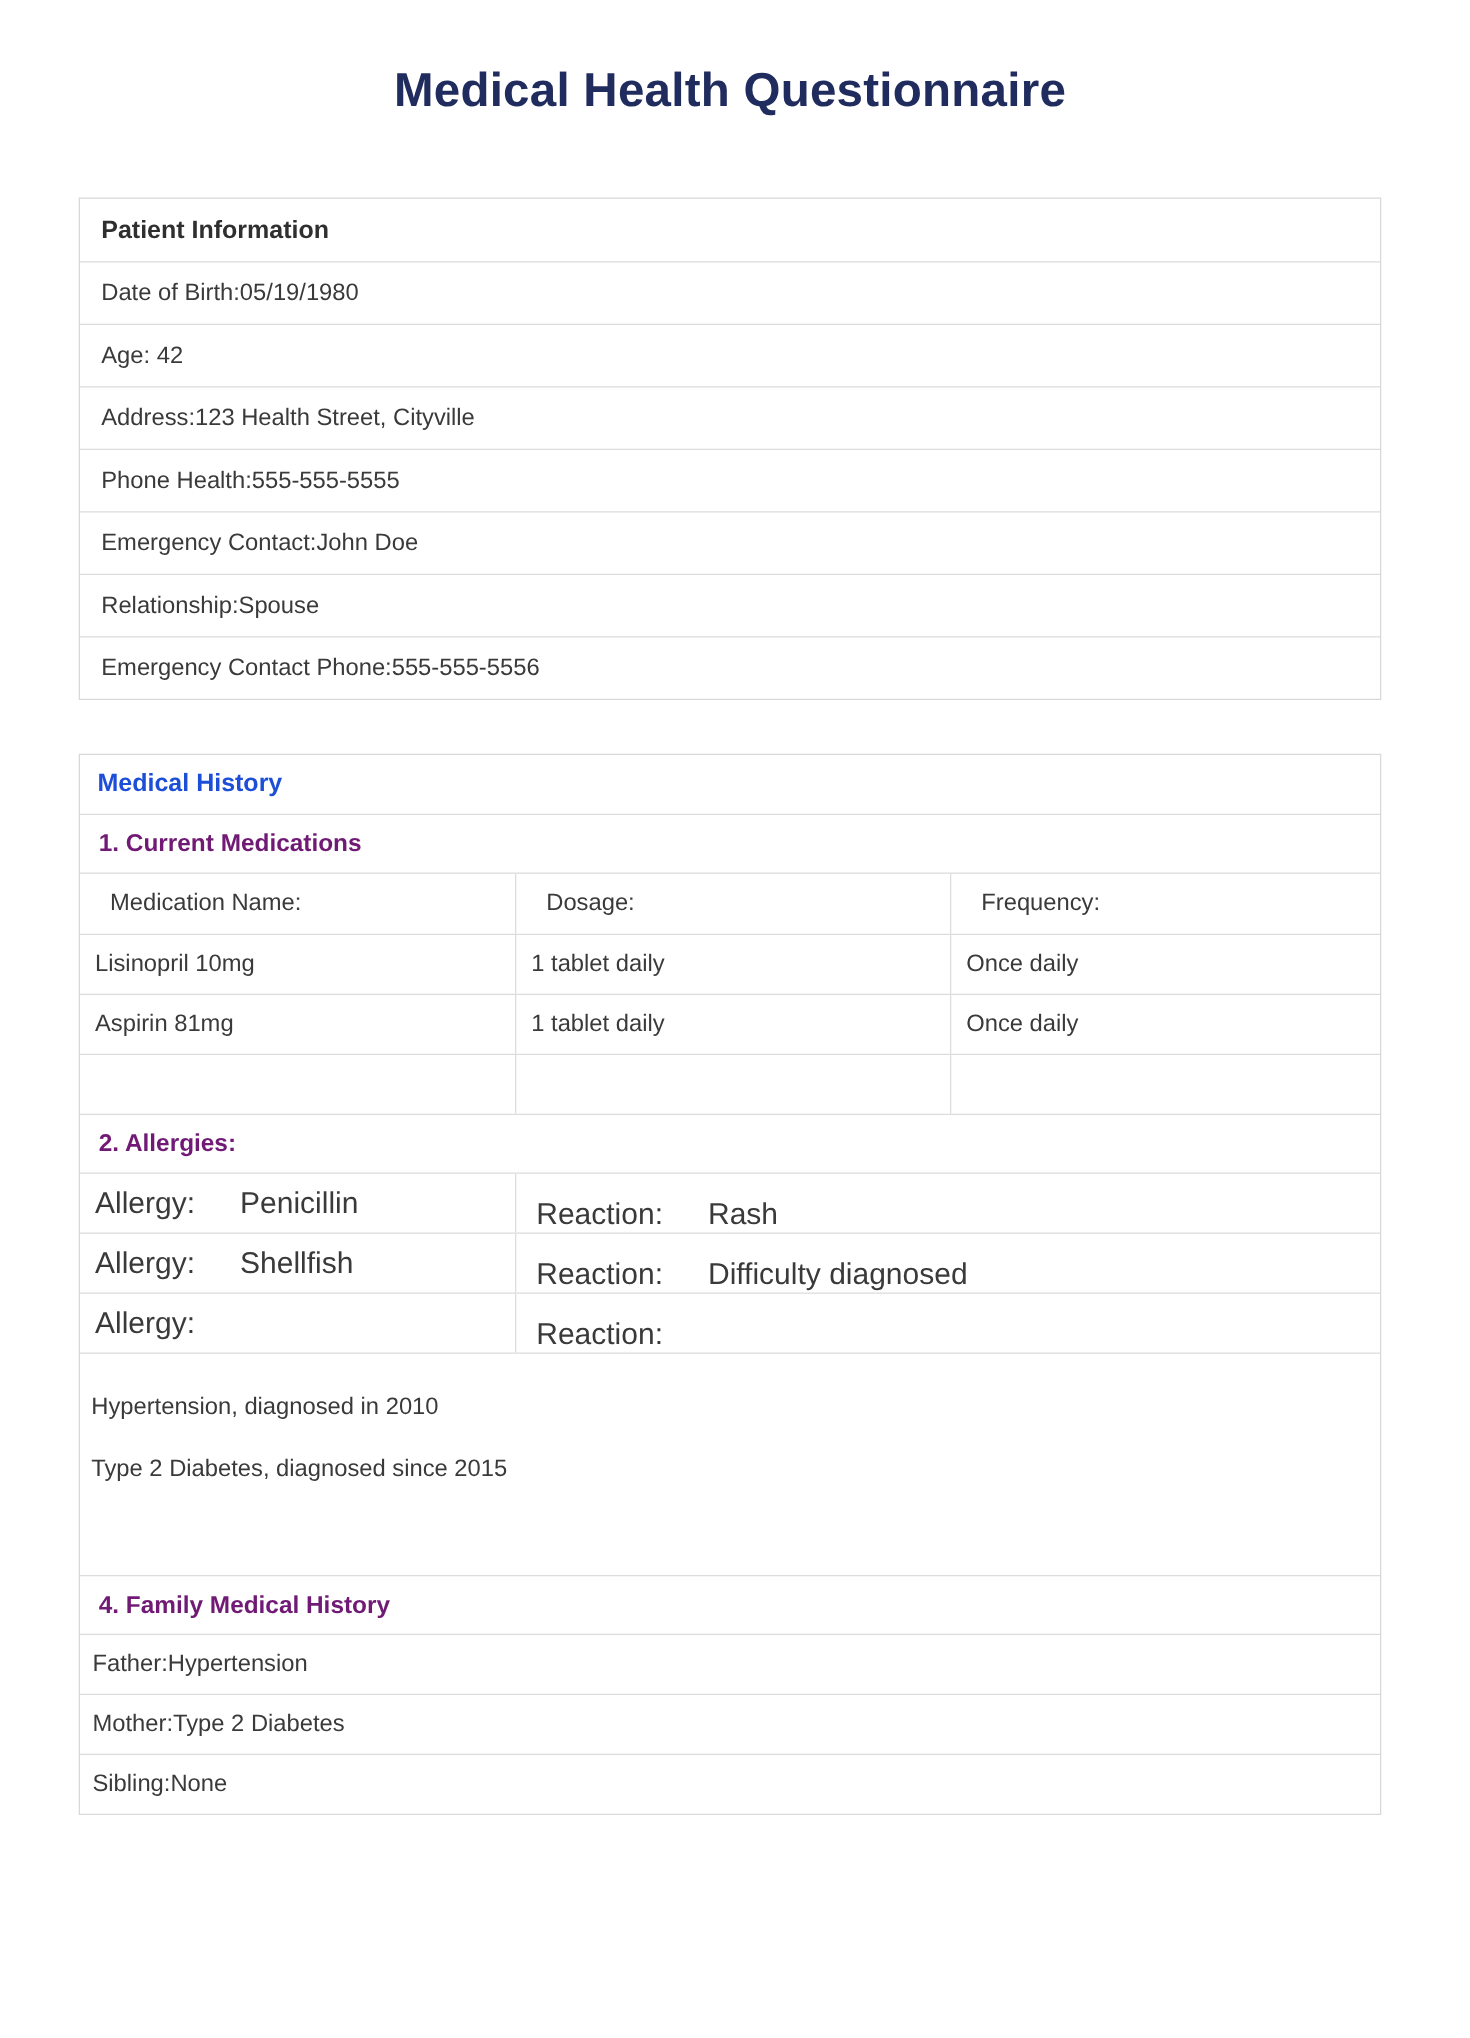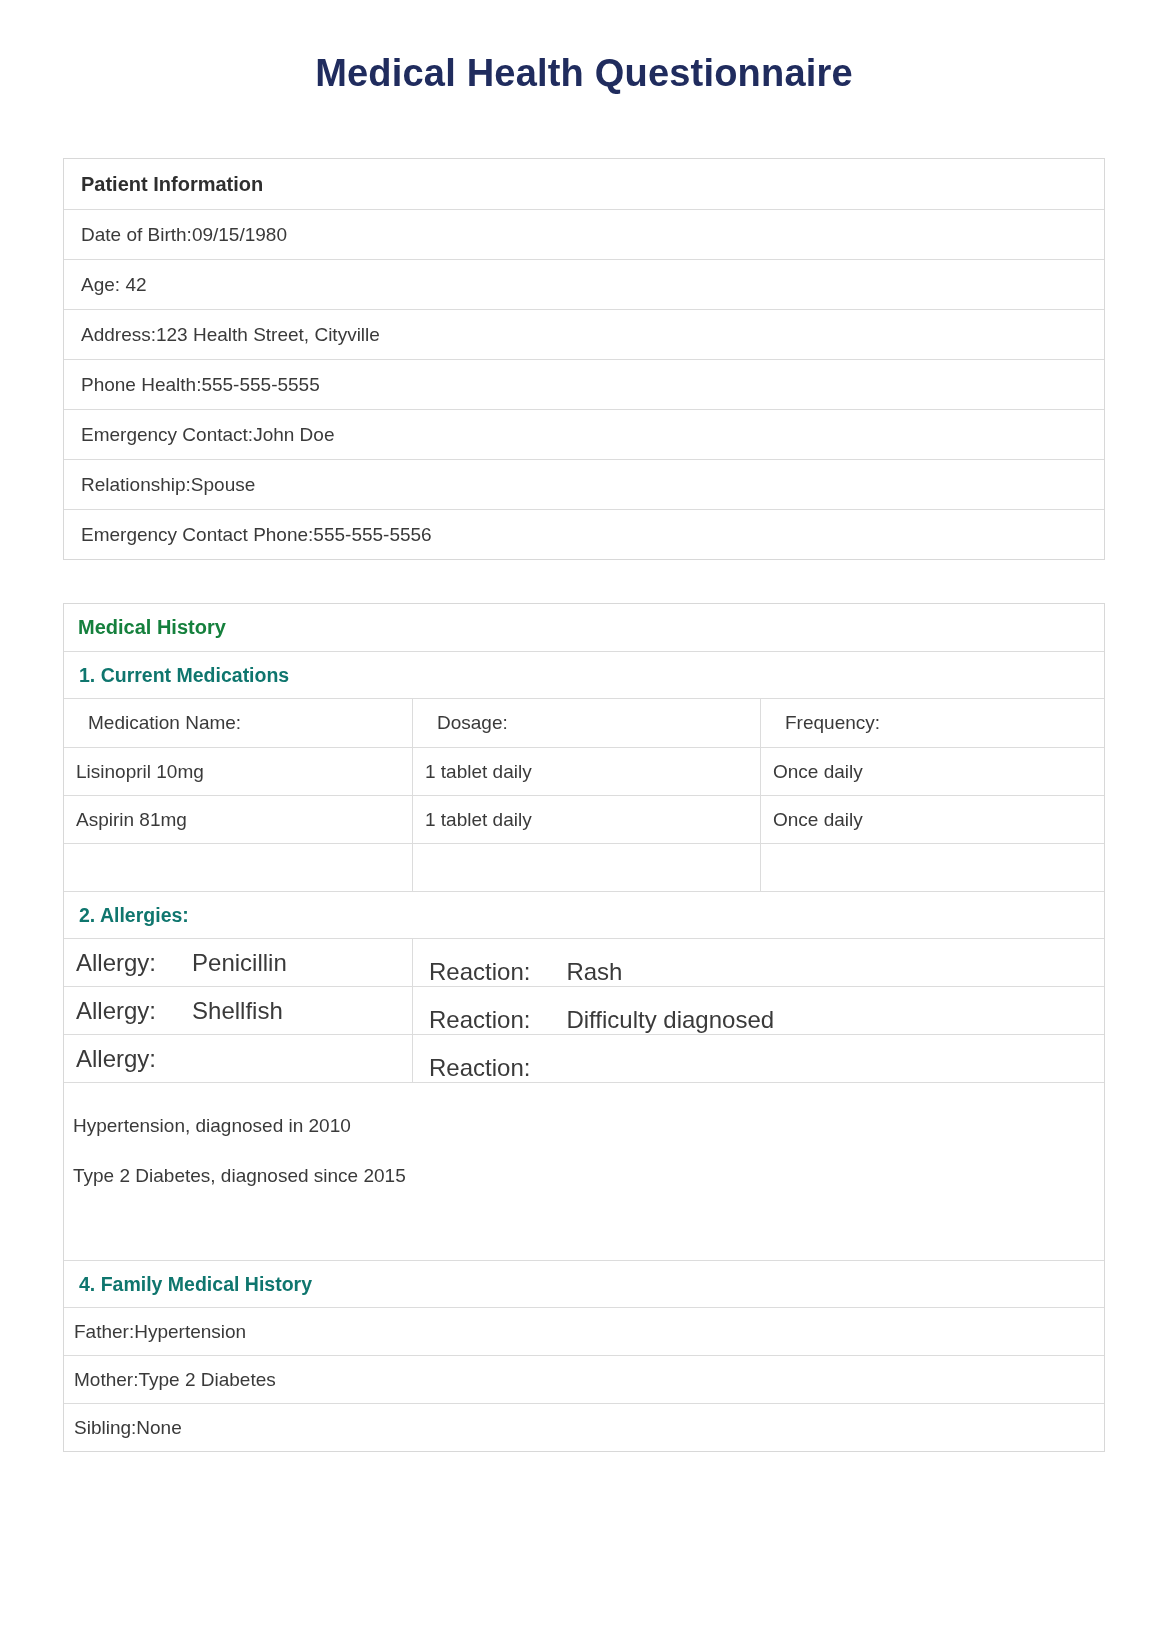--- a/index.html
+++ b/index.html
@@ -38,22 +38,22 @@
     white-space: pre-wrap;
   }
   .row:first-child { border-top: none; }
 
   
   .pi-row { height: 50px; padding-left: 17px; }
   .pi-header { font-weight: bold; font-size: 20px; color: #2f2f2f; }
 
   
   .mh-row { height: 47px; }
-  .mh-header { font-weight: bold; font-size: 20px; color: #15803d; padding-left: 14px; }
-  .mh-subheader { font-weight: bold; font-size: 19.5px; color: #0f766e; padding-left: 15px; }
+  .mh-header { font-weight: bold; font-size: 20px; color: #1d4ed8; padding-left: 14px; }
+  .mh-subheader { font-weight: bold; font-size: 19.5px; color: #701a75; padding-left: 15px; }
 
   
   .med-grid-row {
     display: grid;
     grid-template-columns: 348px 348px 1fr;
     border-top: 1px solid #dcdcdc;
   }
   .med-cell {
     display: flex;
     align-items: center;
@@ -100,21 +100,21 @@
 </head>
 <body>
 
 <h1 class="page-title">Medical Health Questionnaire</h1>
 
 <div class="section section-patient">
   <div class="row pi-row pi-header">
     <span>Patient Information</span>
   </div>
   <div class="row pi-row">
-    <span class="lbl">Date of Birth:</span><span class="val">09/15/1980</span>
+    <span class="lbl">Date of Birth:</span><span class="val">05/19/1980</span>
   </div>
   <div class="row pi-row">
     <span class="lbl">Age: </span><span class="val">42</span>
   </div>
   <div class="row pi-row">
     <span class="lbl">Address:</span><span class="val">123 Health Street, Cityville</span>
   </div>
   <div class="row pi-row">
     <span class="lbl">Phone Health:</span><span class="val">555-555-5555</span>
   </div>

